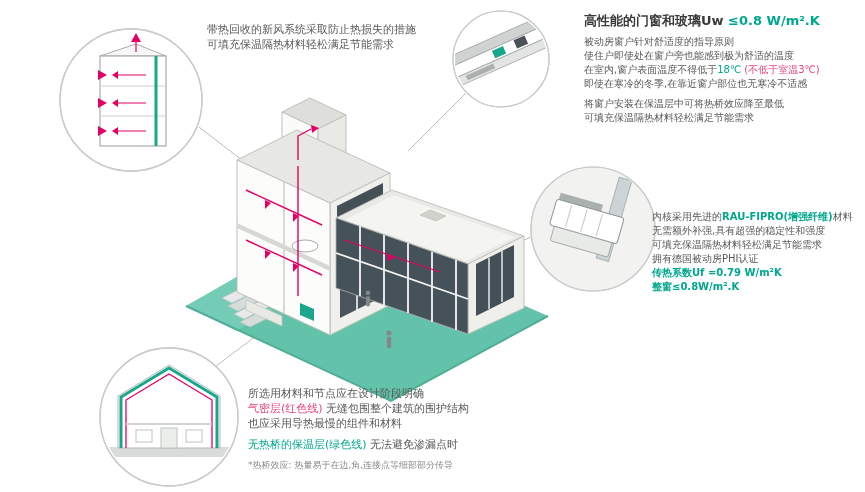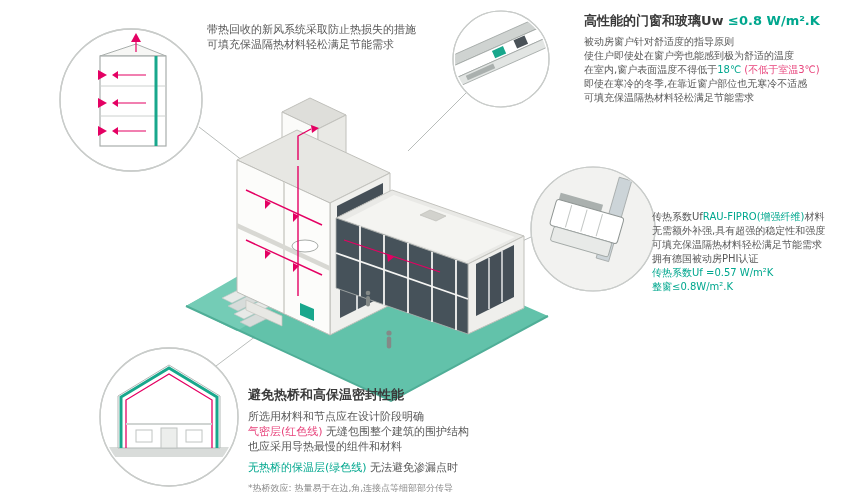--- a/index.html
+++ b/index.html
@@ -14,21 +14,21 @@
     position:relative;
     background:#fff;
     font-family:"DejaVu Sans","Liberation Sans",sans-serif;
     overflow:hidden;
   }
   svg#scene{position:absolute;left:0;top:0}
   .txt{position:absolute;color:var(--body)}
   .title{font-size:13px;font-weight:bold;color:var(--ink);margin-bottom:5px}
   .teal{color:var(--teal)}
   .red{color:var(--red)}
-  .b{font-weight:normal}
+  .b{font-weight:bold}
   .l11{font-size:11px;line-height:15px}
   .l10{font-size:10px;line-height:14px}
   .gap{margin-top:6px}
   .note{font-size:9px;line-height:12px;color:#8a8a8a;margin-top:7px}
 </style>
 </head>
 <body>
 
 <svg id="scene" width="865" height="492" viewBox="0 0 865 492">
   <defs>
@@ -207,32 +207,32 @@
   <div class="l11">带热回收的新风系统采取防止热损失的措施</div>
   <div class="l11">可填充保温隔热材料轻松满足节能需求</div>
 </div>
 
 <div class="txt" style="left:584px;top:12px;width:278px">
   <div class="title"><span>高性能的门窗和玻璃Uw </span><span class="teal">≤0.8 W/m².K</span></div>
   <div class="l10">被动房窗户针对舒适度的指导原则</div>
   <div class="l10">使住户即使处在窗户旁也能感到极为舒适的温度</div>
   <div class="l10"><span>在室内,窗户表面温度不得低于</span><span class="teal">18℃</span><span class="red"> (不低于室温3℃)</span></div>
   <div class="l10">即使在寒冷的冬季,在靠近窗户部位也无寒冷不适感</div>
+  <div class="l10 gap">将窗户安装在保温层中可将热桥效应降至最低</div>
   <div class="l10">可填充保温隔热材料轻松满足节能需求</div>
 </div>
 
 <div class="txt" style="left:652px;top:210px;width:211px">
-  <div class="l10"><span>传热系数Uf</span><span class="teal b">RAU-FIPRO(增强纤维)</span><span>材料</span></div>
+  <div class="l10"><span>内核采用先进的</span><span class="teal b">RAU-FIPRO(增强纤维)</span><span>材料</span></div>
   <div class="l10">无需额外补强,具有超强的稳定性和强度</div>
   <div class="l10">可填充保温隔热材料轻松满足节能需求</div>
   <div class="l10">拥有德国被动房PHI认证</div>
-  <div class="l10 teal b">传热系数Uf =0.57 W/m²K</div>
+  <div class="l10 teal b">传热系数Uf =0.79 W/m²K</div>
   <div class="l10 teal b">整窗≤0.8W/m².K</div>
 </div>
 
 <div class="txt" style="left:248px;top:386px;width:320px">
-  <div class="title">避免热桥和高保温密封性能</div>
   <div class="l11">所选用材料和节点应在设计阶段明确</div>
   <div class="l11"><span class="red">气密层(红色线)</span><span> 无缝包围整个建筑的围护结构</span></div>
   <div class="l11">也应采用导热最慢的组件和材料</div>
   <div class="l11 gap"><span class="teal">无热桥的保温层(绿色线)</span><span> 无法避免渗漏点时</span></div>
   <div class="note">*热桥效应: 热量易于在边,角,连接点等细部部分传导</div>
 </div>
 
 </body></html>

